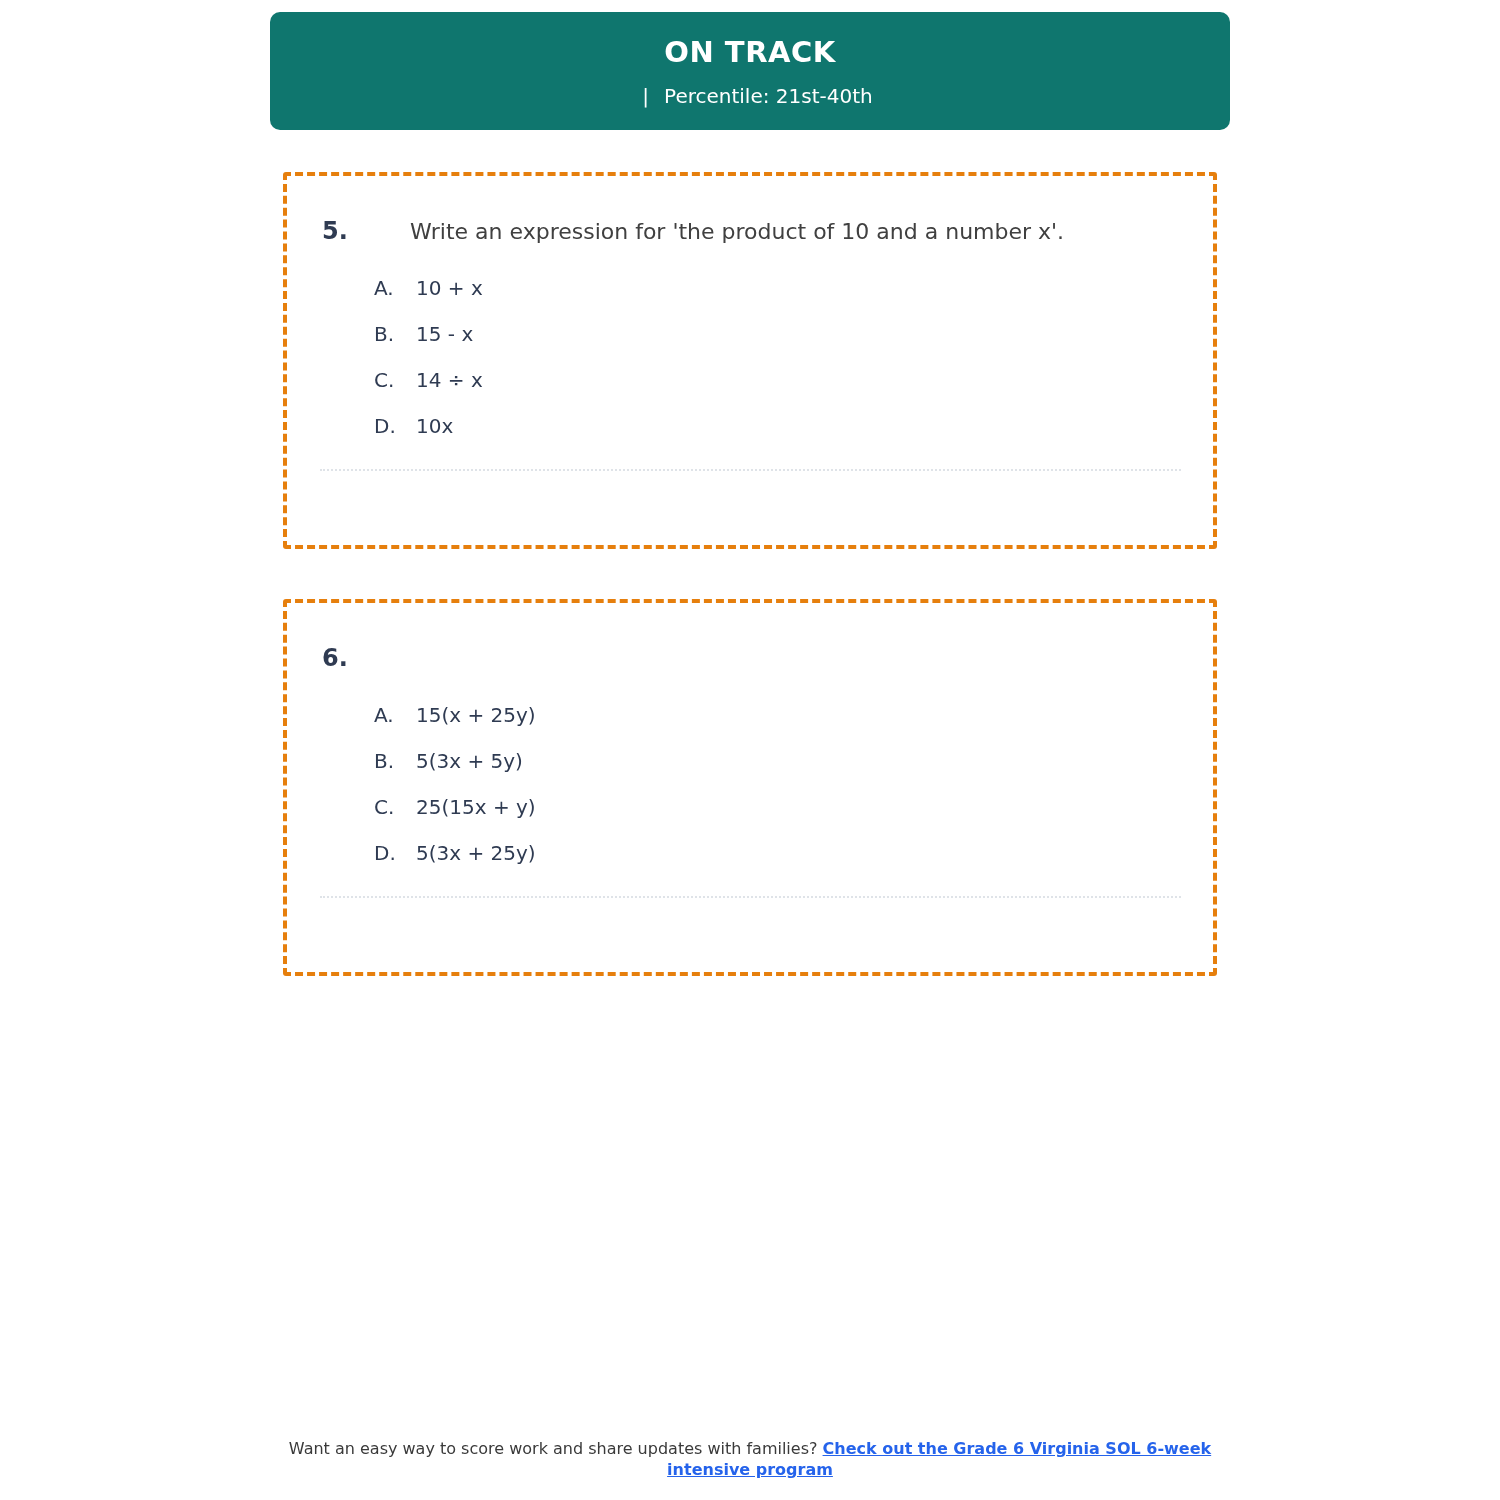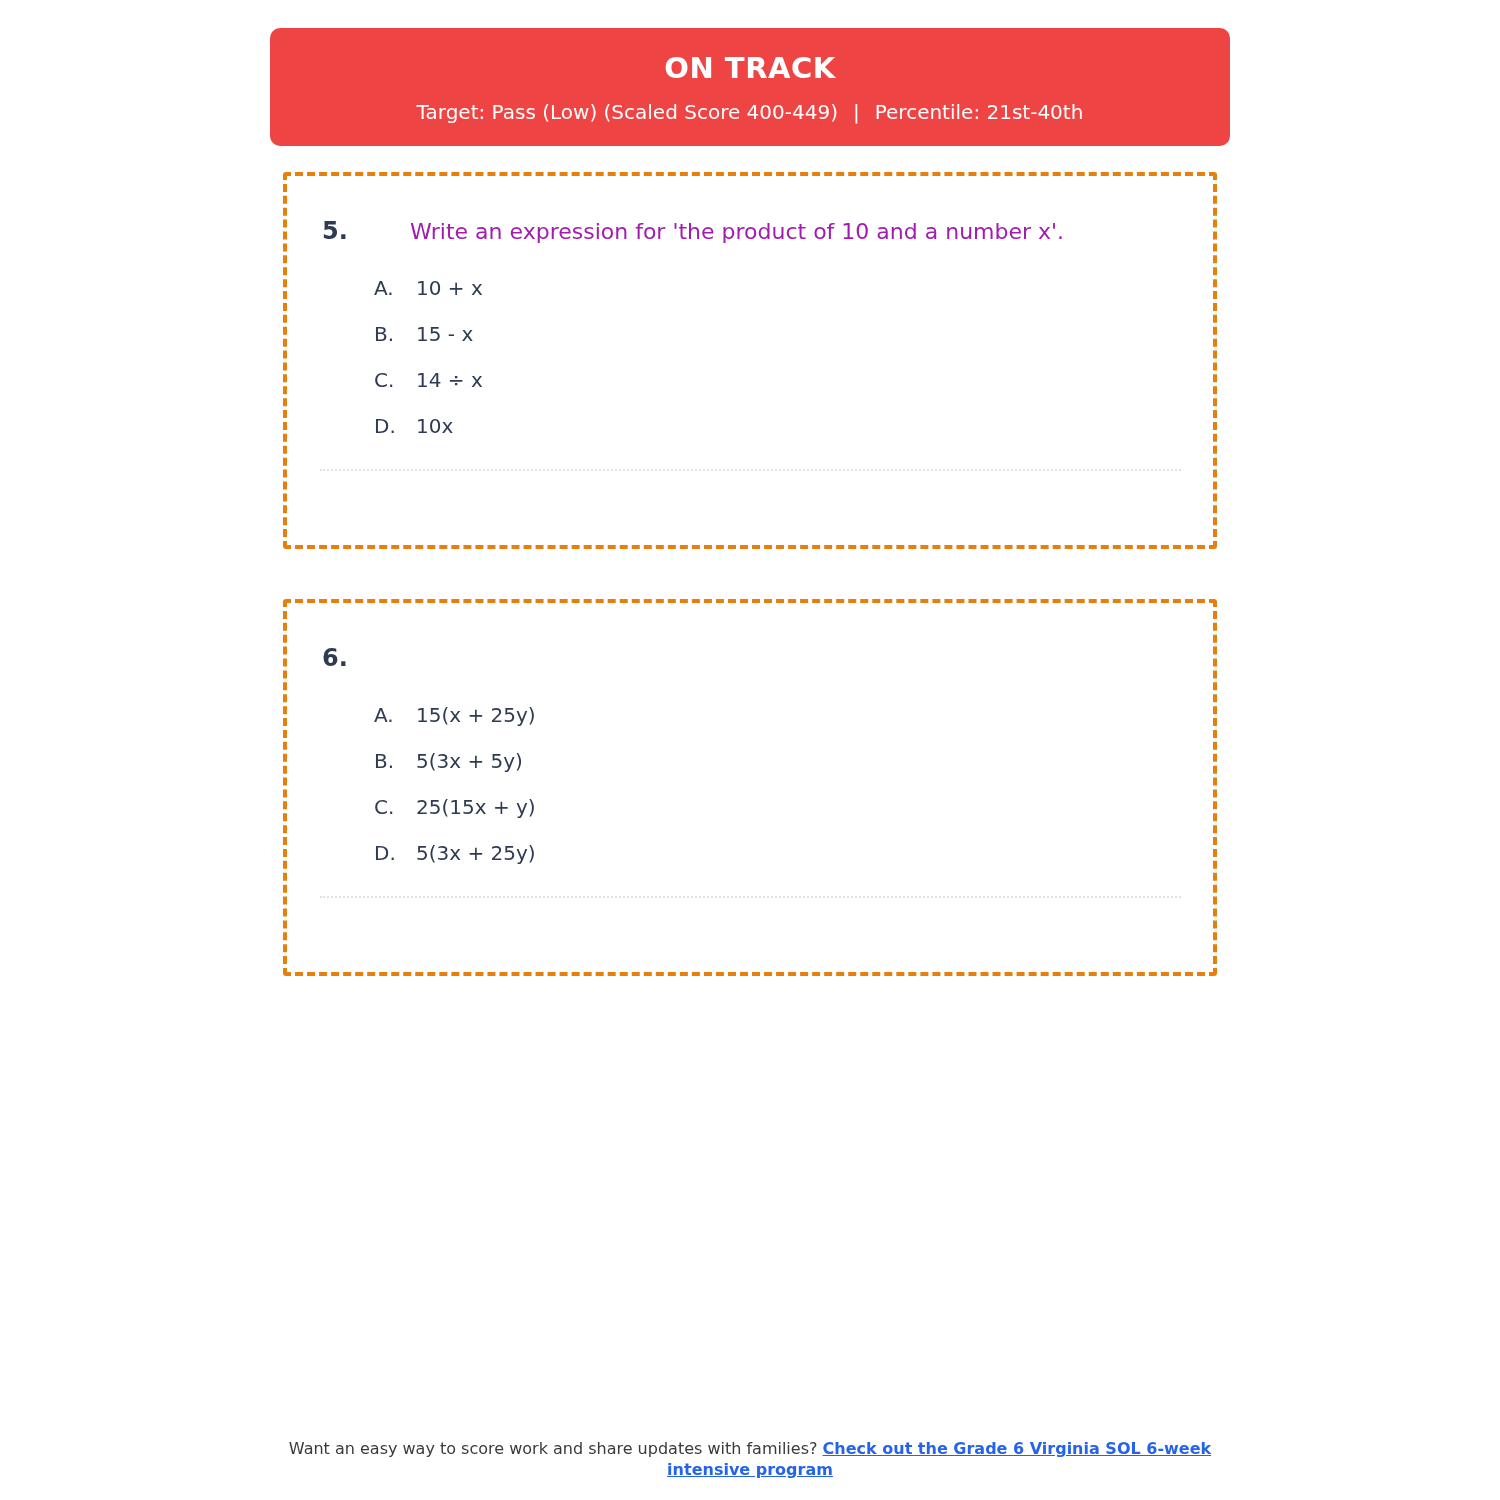--- a/index.html
+++ b/index.html
@@ -1,36 +1,36 @@
 <!DOCTYPE html>
 <html><head>
 <meta charset="utf-8">
 <style>
   * { margin:0; padding:0; box-sizing:border-box; }
   html,body { background:#ffffff; }
   body { width:1500px; height:1500px; font-family:"DejaVu Sans","Liberation Sans",sans-serif; }
   .page { position:relative; width:1500px; height:1500px; background:#ffffff; overflow:hidden; }
 
   
-  .banner { position:absolute; left:270px; top:28px; width:960px; height:118px;
-            background:#ef4444; border-radius:10px; color:#ffffff;
+  .banner { position:absolute; left:270px; top:12px; width:960px; height:118px;
+            background:#0f766e; border-radius:10px; color:#ffffff;
             display:flex; flex-direction:column; justify-content:center; align-items:center; gap:15px; }
   .banner-title { font-size:29px; font-weight:700; letter-spacing:0.5px; }
   .banner-sub { font-size:20px; display:flex; align-items:baseline; }
   .banner-sub .pipe { margin:0 15px; }
 
   
   .card { position:absolute; left:283px; width:934px; height:377px;
           border:4px dashed #E67F0D; border-radius:3px; background:#ffffff; }
   .card-q5 { top:172px; }
   .card-q6 { top:599px; }
 
   .q-row { display:flex; align-items:baseline; margin:41px 35px 0 35px; }
   .q-num  { font-size:24px; font-weight:700; color:#2F3B52; width:88px; flex:0 0 88px; }
-  .q-text { font-size:22px; color:#a21caf; }
+  .q-text { font-size:22px; color:#404040; }
 
   .options { list-style:none; margin-top:20px; }
   .option  { display:flex; align-items:baseline; line-height:46px; font-size:20px; color:#2F3B52; }
   .option .letter { margin-left:87px; width:42px; flex:0 0 42px; }
 
   .divider { border:none; border-top:2px dotted #DFE3E8; margin:20px 32px 0 33px; }
 
   .meta { text-align:center; margin-top:16px; font-size:18px; color:#939DAF; }
   .meta .pipe { margin:0 11px; }
 
@@ -40,21 +40,20 @@
   .footer a { color:#2563EB; font-weight:700; text-decoration:underline; cursor:pointer; }
 </style>
 </head>
 <body>
 
 <div class="page">
 
   <header class="banner">
     <div class="banner-title">ON TRACK</div>
     <div class="banner-sub">
-      <span>Target: Pass (Low) (Scaled Score 400-449)</span>
       <span class="pipe">|</span>
       <span>Percentile: 21st-40th</span>
     </div>
   </header>
 
   <section class="card card-q5">
     <div class="q-row">
       <span class="q-num">5.</span>
       <span class="q-text">Write an expression for 'the product of 10 and a number x'.</span>
     </div>

